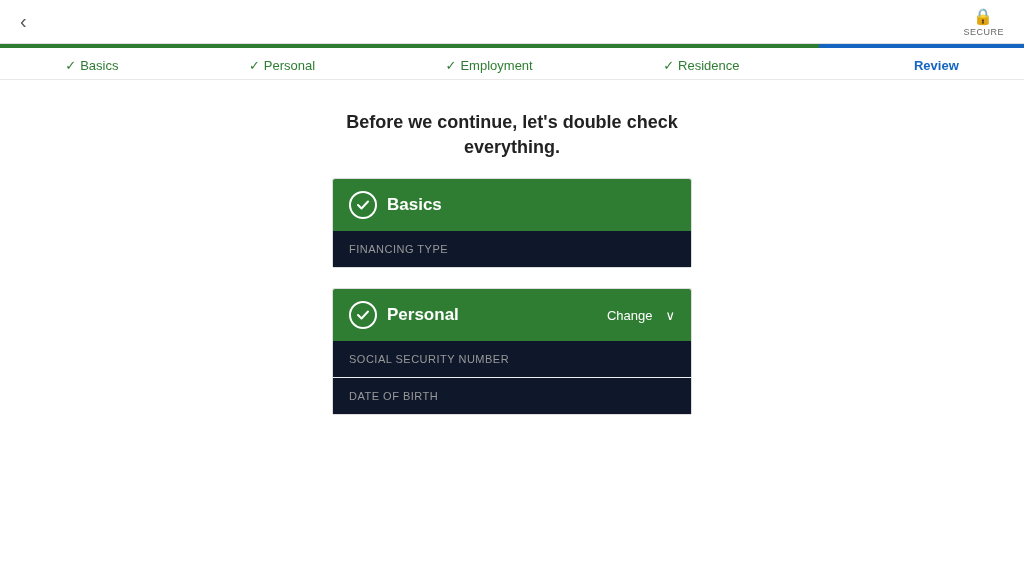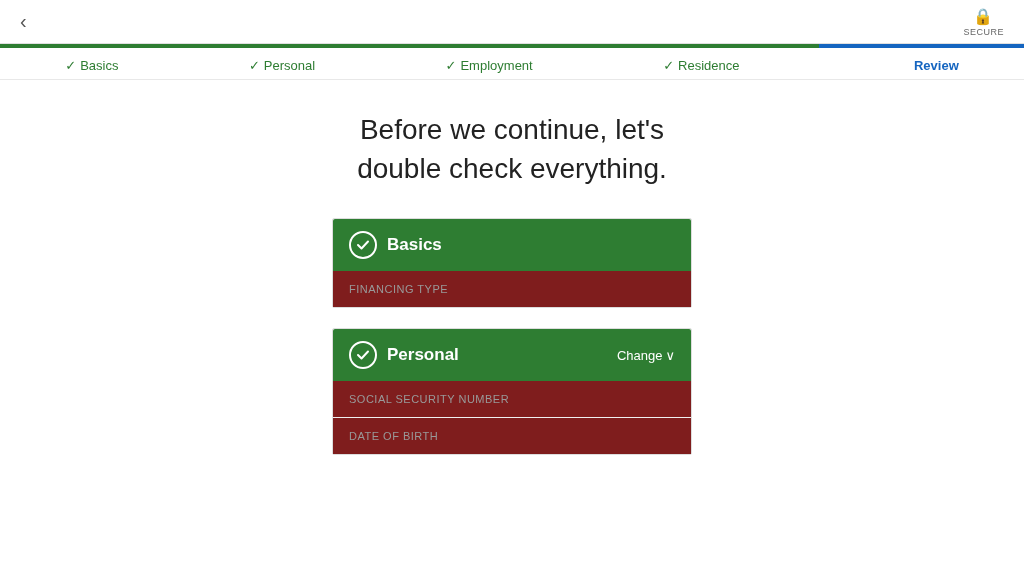--- a/index.html
+++ b/index.html
@@ -76,25 +76,25 @@
 
     
     .main-content {
       max-width: 400px;
       margin: 0 auto;
       padding: 30px 20px 40px;
     }
 
     .page-title {
       text-align: center;
-      font-size: 28px;
+      font-size: 18px;
       color: #222;
-      font-weight: 400;
+      font-weight: 700;
       line-height: 1.4;
-      margin-bottom: 30px;
+      margin-bottom: 18px;
     }
 
     
     .section-block {
       border: 1px solid #ddd;
       margin-bottom: 20px;
       border-radius: 2px;
     }
 
     .section-header {
@@ -127,26 +127,26 @@
       font-size: 17px;
       font-weight: 600;
       color: #fff;
     }
     .section-change {
       font-size: 13px;
       color: #fff;
       cursor: pointer;
       display: flex;
       align-items: center;
-      gap: 3px;
+      gap: 13px;
     }
 
     .section-fields {
       padding: 0;
-      background: #7f1d1d;
+      background: #0f172a;
     }
     .field-row {
       padding: 12px 16px;
       border-bottom: 1px solid #f0f0f0;
       font-size: 11px;
       text-transform: uppercase;
       color: #999;
       letter-spacing: 0.5px;
     }
     .field-row:last-child {

